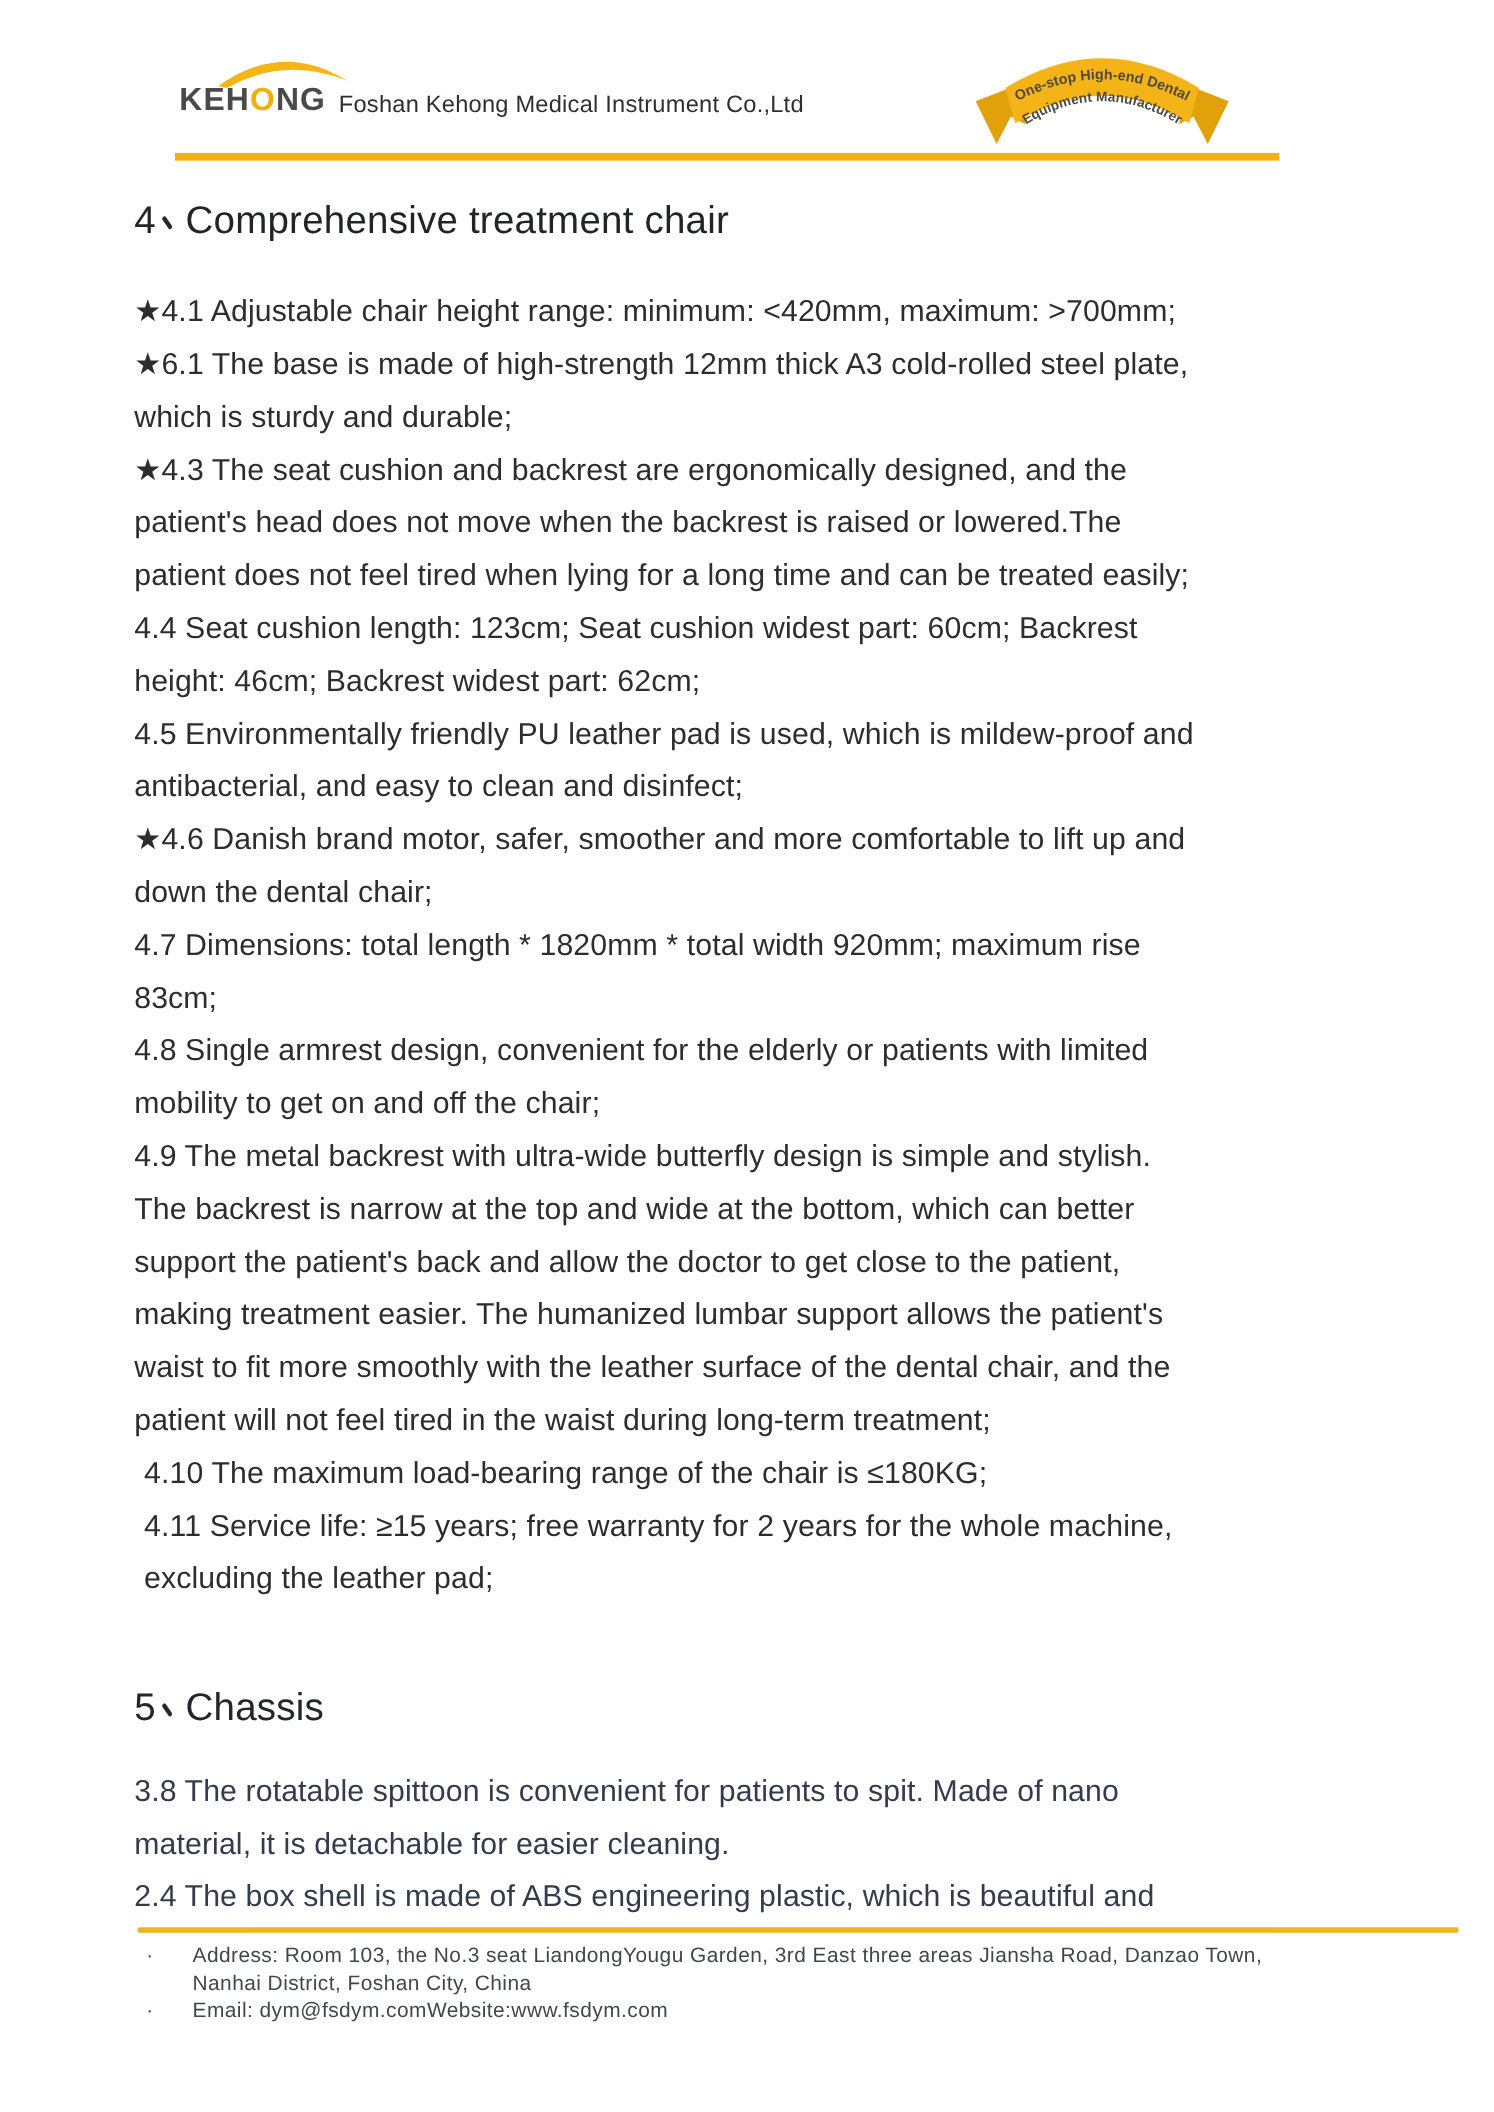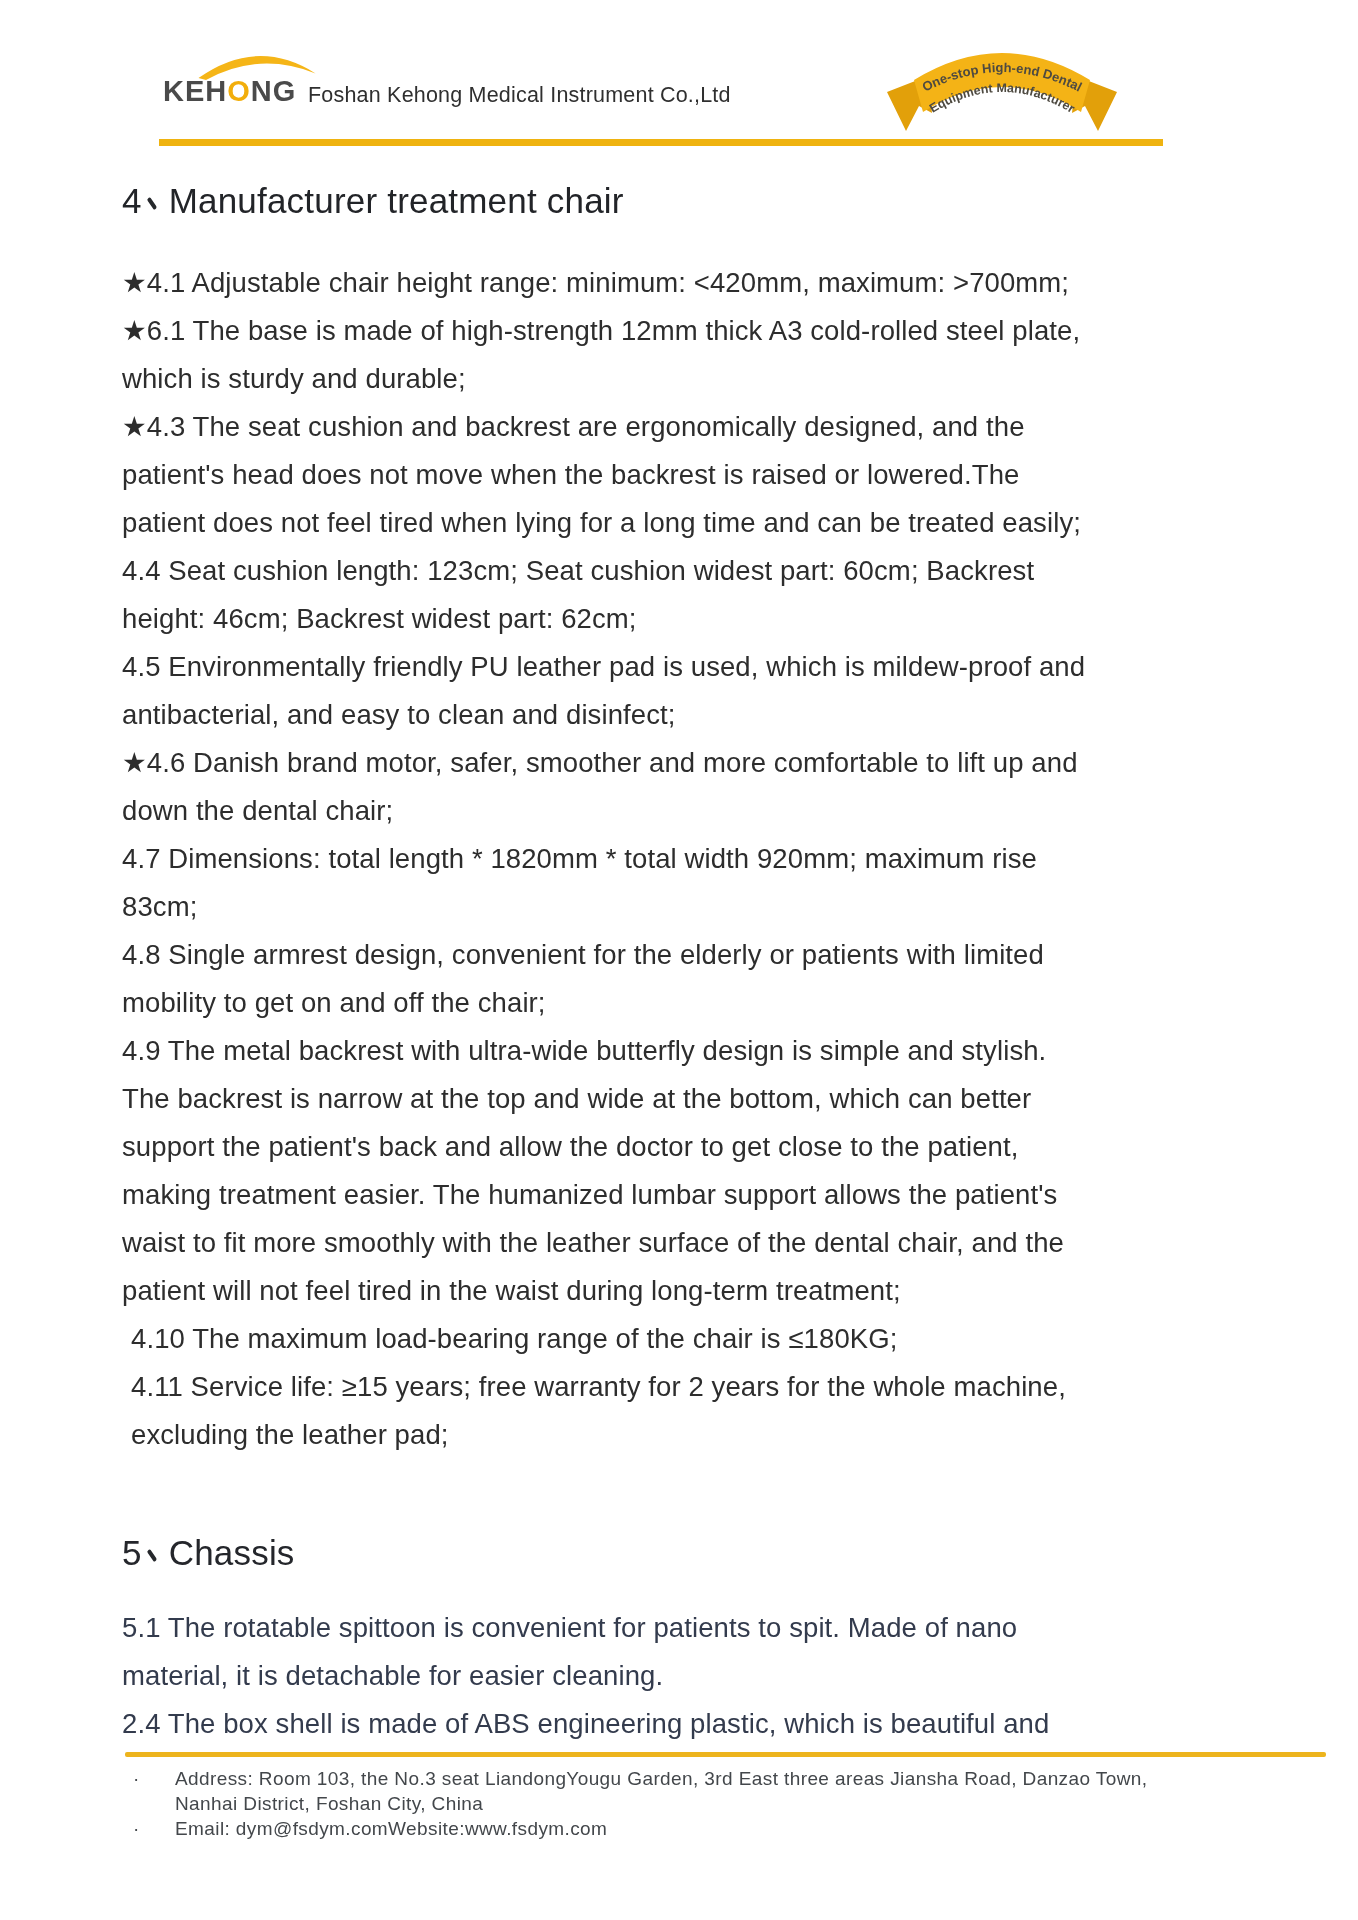--- a/index.html
+++ b/index.html
@@ -97,21 +97,21 @@
     </text>
     <text font-size="12.5" font-weight="700" fill="#4e4a41" text-anchor="middle" font-family="Liberation Sans, DejaVu Sans, sans-serif">
       <textPath href="#badge-arc-2" startOffset="50%">Equipment Manufacturer</textPath>
     </text>
   </svg>
 
   <div class="header-rule"></div>
 
   <div class="content">
 
-    <h1 class="sec-title"><span>4</span><span class="cjk-comma"></span><span>Manufacturer treatment chair</span></h1>
+    <h1 class="sec-title"><span>4</span><span class="cjk-comma"></span><span>Comprehensive treatment chair</span></h1>
 
     <div class="spec spec-4">
       <p>★4.1 Adjustable chair height range: minimum: &lt;420mm, maximum: &gt;700mm;</p>
       <p>★6.1 The base is made of high-strength 12mm thick A3 cold-rolled steel plate,
 which is sturdy and durable;</p>
       <p>★4.3 The seat cushion and backrest are ergonomically designed, and the
 patient's head does not move when the backrest is raised or lowered.The
 patient does not feel tired when lying for a long time and can be treated easily;</p>
       <p>4.4 Seat cushion length: 123cm; Seat cushion widest part: 60cm; Backrest
 height: 46cm; Backrest widest part: 62cm;</p>
@@ -130,21 +130,21 @@
 waist to fit more smoothly with the leather surface of the dental chair, and the
 patient will not feel tired in the waist during long-term treatment;</p>
       <p class="indent">4.10 The maximum load-bearing range of the chair is ≤180KG;</p>
       <p class="indent">4.11 Service life: ≥15 years; free warranty for 2 years for the whole machine,
 excluding the leather pad;</p>
     </div>
 
     <h1 class="sec-title sec-title-5"><span>5</span><span class="cjk-comma"></span><span>Chassis</span></h1>
 
     <div class="spec spec-5">
-      <p>5.1 The rotatable spittoon is convenient for patients to spit. Made of nano
+      <p>3.8 The rotatable spittoon is convenient for patients to spit. Made of nano
 material, it is detachable for easier cleaning.</p>
       <p>2.4 The box shell is made of ABS engineering plastic, which is beautiful and</p>
     </div>
 
   </div>
 
   <div class="footer-rule"></div>
 
   <div class="footer">
     <div class="footer-row">

